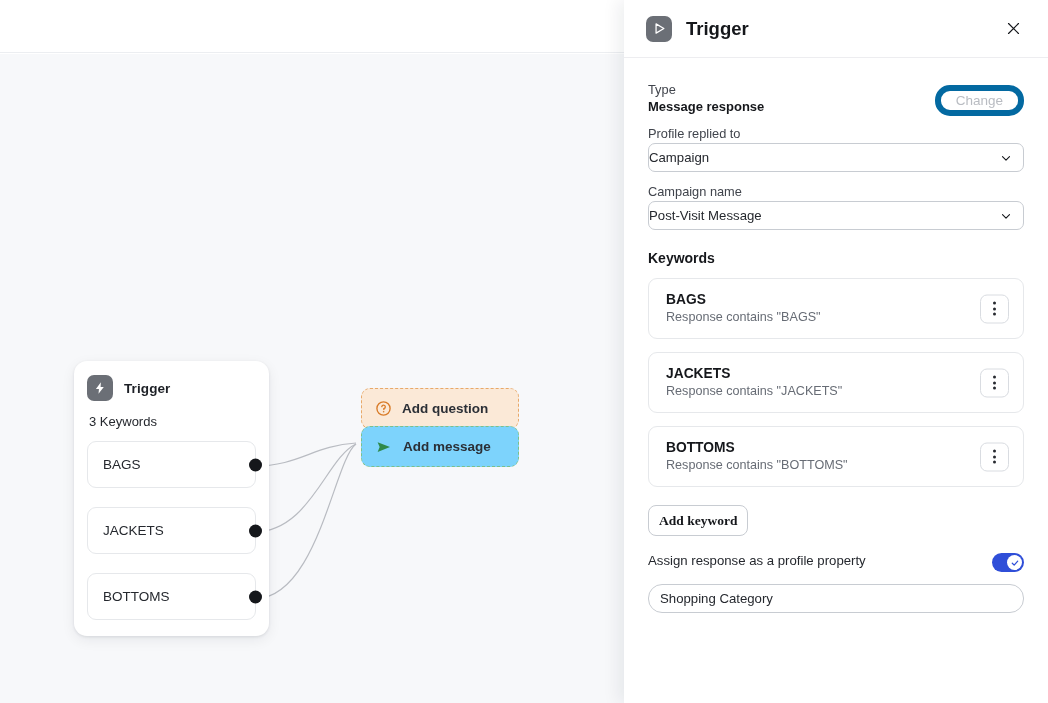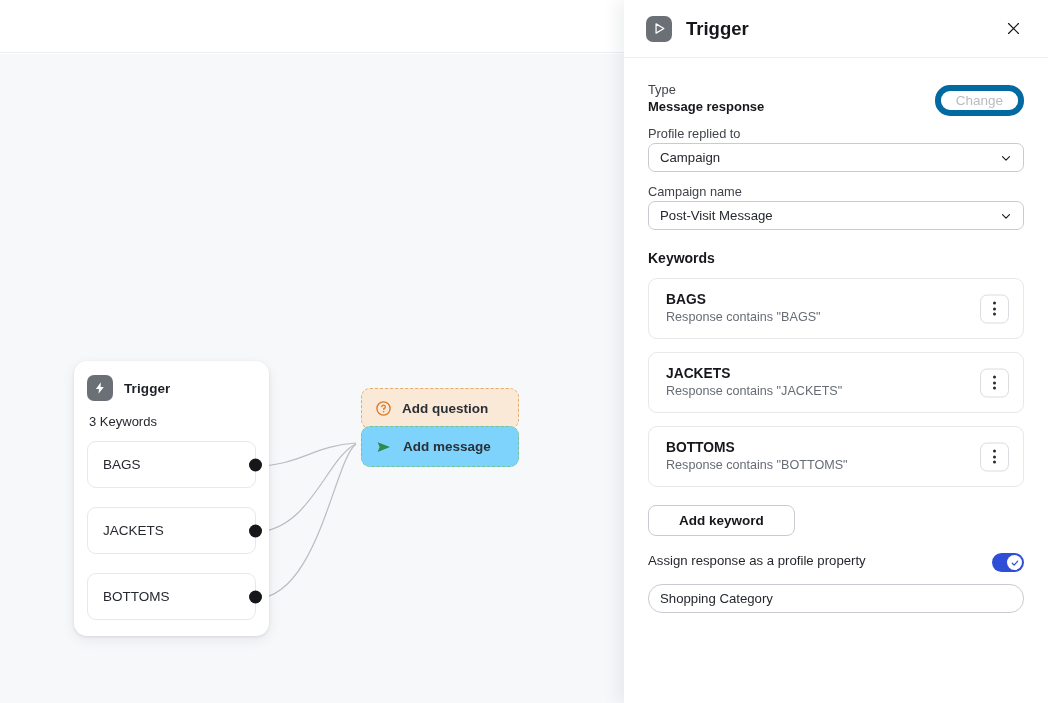--- a/index.html
+++ b/index.html
@@ -210,21 +210,21 @@
   }
 
   .select-field {
     position: relative;
     height: 29px;
     border: 1px solid #c8ccd2;
     border-radius: 7px;
     background: #fff;
     display: flex;
     align-items: center;
-    padding: 0 30px 0 11px;
+    padding: 0 30px 0 0;
     font-size: 13.2px;
     color: #25282e;
     cursor: pointer;
     margin-bottom: 12px;
   }
   .select-chevron {
     position: absolute;
     right: 10px; top: 50%;
     transform: translateY(-50%);
     display: flex;
@@ -266,27 +266,27 @@
     display: flex;
     align-items: center;
     justify-content: center;
     cursor: pointer;
   }
   .kebab-dots { display: flex; flex-direction: column; gap: 2.5px; align-items: center; }
   .kebab-dots i { width: 3px; height: 3px; border-radius: 50%; background: #26292f; display: block; }
 
   #add-keyword-button {
     height: 31px;
-    padding: 0 30px;
+    padding: 0 10px;
     border: 1px solid #c8ccd2;
     border-radius: 8px;
     background: #fff;
     font-size: 13.5px;
     font-weight: 700;
-    font-family: Liberation Sans, sans-serif;
+    font-family: Liberation Serif, serif;
     color: #15171b;
     display: inline-flex;
     align-items: center;
     cursor: pointer;
     margin-top: 5px;
   }
 
   #assign-row {
     display: flex;
     align-items: flex-start;

